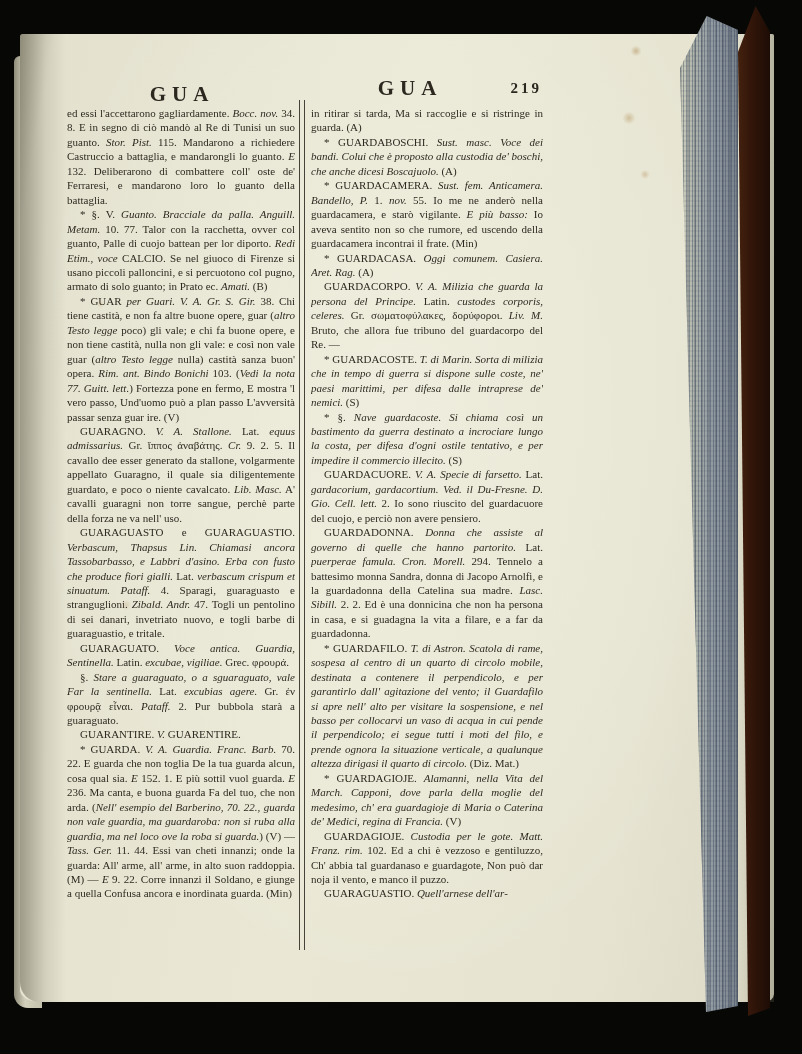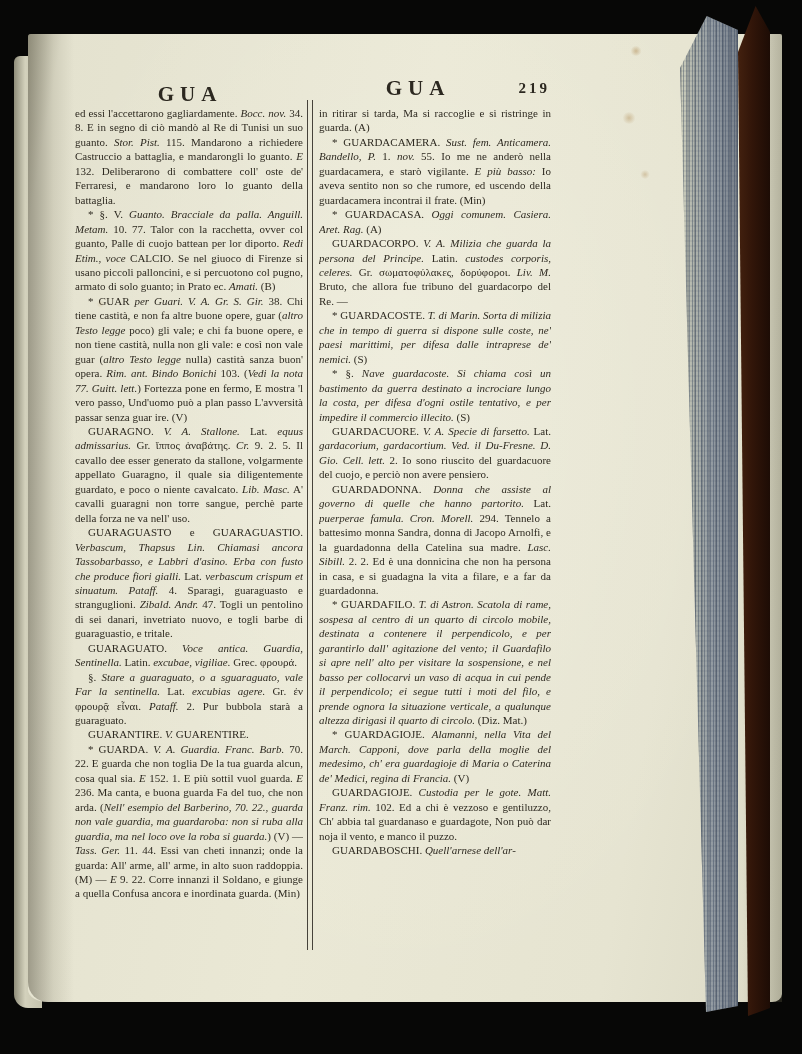--- a/index.html
+++ b/index.html
@@ -12,21 +12,21 @@
   }
   .scene{position:absolute;inset:0;}
   
   .prev-page{
     position:absolute;left:14px;top:56px;width:28px;height:952px;
     background:linear-gradient(90deg,#8f8d7a 0,#d3d1bc 40%,#c4c2ad 100%);
     border-radius:6px 0 0 14px;
   }
   
   .main-page{
-    position:absolute;left:28px;top:34px;width:754px;height:968px;
+    position:absolute;left:20px;top:34px;width:754px;height:968px;
     background:
       radial-gradient(ellipse at 50% 40%, rgba(255,255,248,.25), transparent 70%),
       linear-gradient(100deg,#c9c7b2 0,#e4e2cf 34px,#eae8d5 45%,#e6e4d1 80%,#dcdac6 100%);
     border-radius:3px 2px 10px 20px / 3px 2px 8px 12px;
   }
   
   .gutter-shadow{
     position:absolute;left:0;top:0;width:46px;height:100%;
     background:linear-gradient(90deg,rgba(70,66,50,.45),rgba(120,116,95,.18) 55%,transparent);
     border-radius:3px 0 0 20px;
@@ -104,31 +104,32 @@
         <p class="entry indent"><span class="rm">* GUAR </span><span class="it">per Guari. V. A. Gr. S. Gir.</span><span class="rm"> 38. Chi tiene castità, e non fa altre buone opere, guar (</span><span class="it">altro Testo legge</span><span class="rm"> poco) gli vale; e chi fa buone opere, e non tiene castità, nulla non gli vale: e così non vale guar (</span><span class="it">altro Testo legge</span><span class="rm"> nulla) castità sanza buon' opera. </span><span class="it">Rim. ant. Bindo Bonichi</span><span class="rm"> 103. (</span><span class="it">Vedi la nota 77. Guitt. lett.</span><span class="rm">) Fortezza pone en fermo, E mostra 'l vero passo, Und'uomo può a plan passo L'avversità passar senza guar ire. (V)</span></p>
         <p class="entry indent"><span class="rm">GUARAGNO. </span><span class="it">V. A. Stallone.</span><span class="rm"> Lat. </span><span class="it">equus admissarius.</span><span class="rm"> Gr. ἵππος ἀναβάτης. </span><span class="it">Cr.</span><span class="rm"> 9. 2. 5. Il cavallo dee esser generato da stallone, volgarmente appellato Guaragno, il quale sia diligentemente guardato, e poco o niente cavalcato. </span><span class="it">Lib. Masc.</span><span class="rm"> A' cavalli guaragni non torre sangue, perchè parte della forza ne va nell' uso.</span></p>
         <p class="entry indent"><span class="rm">GUARAGUASTO e GUARAGUASTIO. </span><span class="it">Verbascum, Thapsus Lin. Chiamasi ancora Tassobarbasso, e Labbri d'asino. Erba con fusto che produce fiori gialli.</span><span class="rm"> Lat. </span><span class="it">verbascum crispum et sinuatum. Pataff.</span><span class="rm"> 4. Sparagi, guaraguasto e stranguglioni. </span><span class="it">Zibald. Andr.</span><span class="rm"> 47. Togli un pentolino di sei danari, invetriato nuovo, e togli barbe di guaraguastio, e tritale.</span></p>
         <p class="entry indent"><span class="rm">GUARAGUATO. </span><span class="it">Voce antica. Guardia, Sentinella.</span><span class="rm"> Latin. </span><span class="it">excubae, vigiliae.</span><span class="rm"> Grec. φρουρά.</span></p>
         <p class="entry indent"><span class="rm">§. </span><span class="it">Stare a guaraguato, o a sguaraguato, vale Far la sentinella.</span><span class="rm"> Lat. </span><span class="it">excubias agere.</span><span class="rm"> Gr. ἐν φρουρᾷ εἶναι. </span><span class="it">Pataff.</span><span class="rm"> 2. Pur bubbola starà a guaraguato.</span></p>
         <p class="entry indent"><span class="rm">GUARANTIRE. </span><span class="it">V.</span><span class="rm"> GUARENTIRE.</span></p>
         <p class="entry indent"><span class="rm">* GUARDA. </span><span class="it">V. A. Guardia. Franc. Barb.</span><span class="rm"> 70. 22. E guarda che non toglia De la tua guarda alcun, cosa qual sia. </span><span class="it">E</span><span class="rm"> 152. 1. E più sottil vuol guarda. </span><span class="it">E</span><span class="rm"> 236. Ma canta, e buona guarda Fa del tuo, che non arda. (</span><span class="it">Nell' esempio del Barberino, 70. 22., guarda non vale guardia, ma guardaroba: non si ruba alla guardia, ma nel loco ove la roba si guarda.</span><span class="rm">) (V) — </span><span class="it">Tass. Ger.</span><span class="rm"> 11. 44. Essi van cheti innanzi; onde la guarda: All' arme, all' arme, in alto suon raddoppia. (M) — </span><span class="it">E</span><span class="rm"> 9. 22. Corre innanzi il Soldano, e giunge a quella Confusa ancora e inordinata guarda. (Min)</span></p>
       </div>
     <div class="col col-right">
         <p class="entry"><span class="rm">in ritirar si tarda, Ma si raccoglie e si ristringe in guarda. (A)</span></p>
+        <p class="entry indent"><span class="rm">* GUARDABOSCHI. </span><span class="it">Sust. masc. Voce dei bandi. Colui che è proposto alla custodia de' boschi, che anche dicesi Boscajuolo.</span><span class="rm"> (A)</span></p>
         <p class="entry indent"><span class="rm">* GUARDACAMERA. </span><span class="it">Sust. fem. Anticamera. Bandello, P.</span><span class="rm"> 1. </span><span class="it">nov.</span><span class="rm"> 55. Io me ne anderò nella guardacamera, e starò vigilante. </span><span class="it">E più basso:</span><span class="rm"> Io aveva sentito non so che rumore, ed uscendo della guardacamera incontrai il frate. (Min)</span></p>
         <p class="entry indent"><span class="rm">* GUARDACASA. </span><span class="it">Oggi comunem. Casiera. Aret. Rag.</span><span class="rm"> (A)</span></p>
         <p class="entry indent"><span class="rm">GUARDACORPO. </span><span class="it">V. A. Milizia che guarda la persona del Principe.</span><span class="rm"> Latin. </span><span class="it">custodes corporis, celeres.</span><span class="rm"> Gr. σωματοφύλακες, δορύφοροι. </span><span class="it">Liv. M.</span><span class="rm"> Bruto, che allora fue tribuno del guardacorpo del Re. —</span></p>
         <p class="entry indent"><span class="rm">* GUARDACOSTE. </span><span class="it">T. di Marin. Sorta di milizia che in tempo di guerra si dispone sulle coste, ne' paesi marittimi, per difesa dalle intraprese de' nemici.</span><span class="rm"> (S)</span></p>
         <p class="entry indent"><span class="rm">* §. </span><span class="it">Nave guardacoste. Si chiama così un bastimento da guerra destinato a incrociare lungo la costa, per difesa d'ogni ostile tentativo, e per impedire il commercio illecito.</span><span class="rm"> (S)</span></p>
         <p class="entry indent"><span class="rm">GUARDACUORE. </span><span class="it">V. A. Specie di farsetto.</span><span class="rm"> Lat. </span><span class="it">gardacorium, gardacortium. Ved. il Du-Fresne. D. Gio. Cell. lett.</span><span class="rm"> 2. Io sono riuscito del guardacuore del cuojo, e perciò non avere pensiero.</span></p>
         <p class="entry indent"><span class="rm">GUARDADONNA. </span><span class="it">Donna che assiste al governo di quelle che hanno partorito.</span><span class="rm"> Lat. </span><span class="it">puerperae famula. Cron. Morell.</span><span class="rm"> 294. Tennelo a battesimo monna Sandra, donna di Jacopo Arnolfi, e la guardadonna della Catelina sua madre. </span><span class="it">Lasc. Sibill.</span><span class="rm"> 2. 2. Ed è una donnicina che non ha persona in casa, e si guadagna la vita a filare, e a far da guardadonna.</span></p>
         <p class="entry indent"><span class="rm">* GUARDAFILO. </span><span class="it">T. di Astron. Scatola di rame, sospesa al centro di un quarto di circolo mobile, destinata a contenere il perpendicolo, e per garantirlo dall' agitazione del vento; il Guardafilo si apre nell' alto per visitare la sospensione, e nel basso per collocarvi un vaso di acqua in cui pende il perpendicolo; ei segue tutti i moti del filo, e prende ognora la situazione verticale, a qualunque altezza dirigasi il quarto di circolo.</span><span class="rm"> (Diz. Mat.)</span></p>
         <p class="entry indent"><span class="rm">* GUARDAGIOJE. </span><span class="it">Alamanni, nella Vita del March. Capponi, dove parla della moglie del medesimo, ch' era guardagioje di Maria o Caterina de' Medici, regina di Francia.</span><span class="rm"> (V)</span></p>
         <p class="entry indent"><span class="rm">GUARDAGIOJE. </span><span class="it">Custodia per le gote. Matt. Franz. rim.</span><span class="rm"> 102. Ed a chi è vezzoso e gentiluzzo, Ch' abbia tal guardanaso e guardagote, Non può dar noja il vento, e manco il puzzo.</span></p>
-        <p class="entry indent"><span class="rm">GUARDABOSCHI. </span><span class="it">Quell'arnese dell'ar-</span></p>
+        <p class="entry indent"><span class="rm">GUARAGUASTIO. </span><span class="it">Quell'arnese dell'ar-</span></p>
       </div>
   </div>
 
   <div class="fore-edge"></div>
   <div class="cover-edge"></div>
 
   <div class="spot s1"></div>
   <div class="spot s2"></div>
   <div class="spot s3"></div>
   <div class="spot s4"></div>

